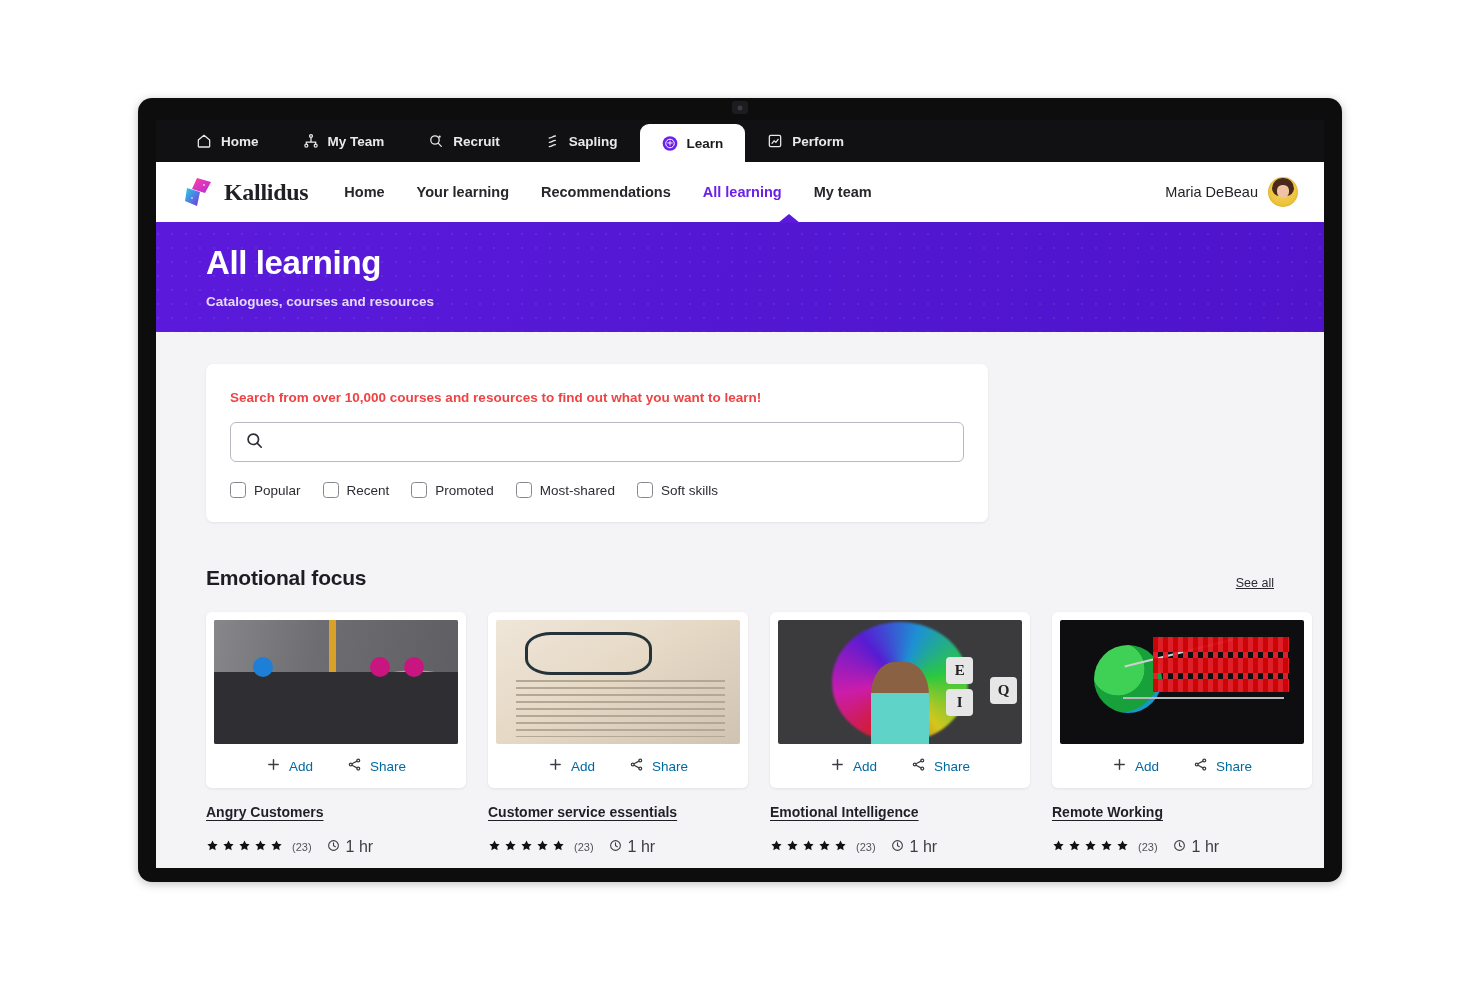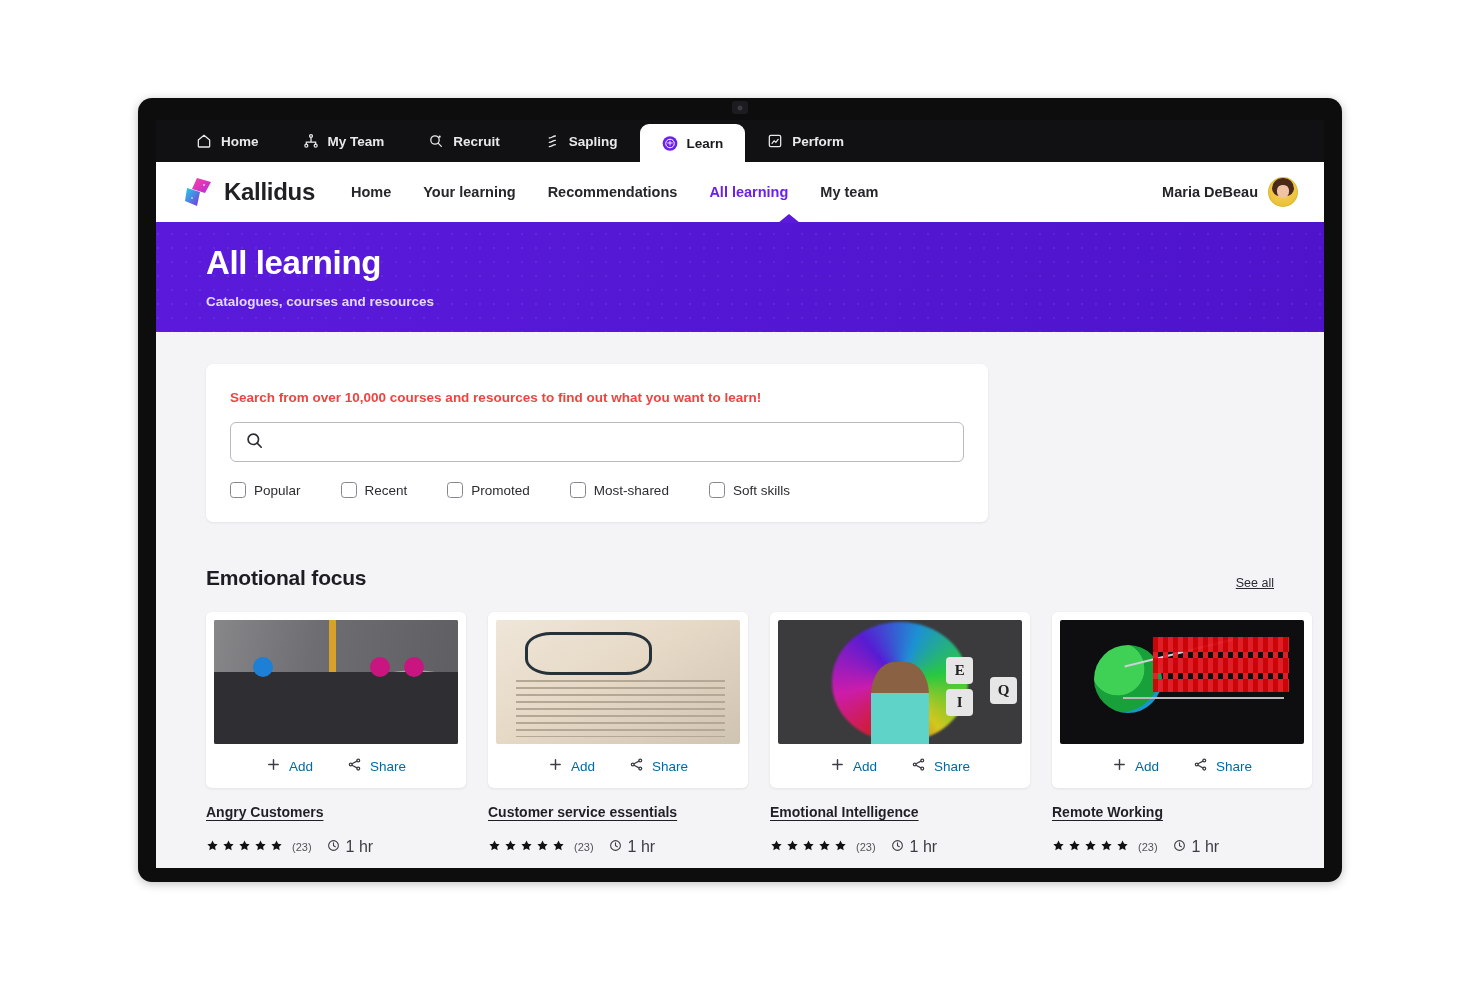--- a/index.html
+++ b/index.html
@@ -63,31 +63,31 @@
 
   
   .appbar {
     height: 60px; background: #fff;
     display: flex; align-items: center;
     padding: 0 26px 0 28px;
     position: relative;
   }
   .brand { display:flex; align-items:center; gap:10px; margin-right: 36px; }
   .brand-mark { width: 30px; height: 32px; position: relative; }
-  .brand-name { font-size: 24px; font-weight: 700; color: #1f1f24; letter-spacing:-.3px; }
+  .brand-name { font-size: 24px; font-weight: 700; color: #1f1f24; letter-spacing:-.3px;font-family:Liberation Serif, serif; }
 
   .appnav { display: flex; align-items: center; gap: 32px; }
   .appnav a {
     font-size: 14.5px; font-weight: 600; color: #26262b;
     text-decoration: none; white-space: nowrap;
   }
   .appnav a.active { color: #6B21E8; }
 
   .user { margin-left: auto; display:flex; align-items:center; gap:10px; }
-  .user-name { font-size: 14.5px; font-weight: 700; color: #232329; }
+  .user-name { font-size: 14.5px; font-weight: 400; color: #232329; }
   .avatar {
     width: 30px; height: 30px; border-radius: 50%;
     background: radial-gradient(circle at 50% 38%, #f3d27a 0%, #efc63f 55%, #e3b62c 100%);
     position: relative; overflow: hidden;
     box-shadow: inset 0 0 0 1px rgba(0,0,0,.06);
   }
   .avatar::before { 
     content:""; position:absolute; left:4px; top:1px;
     width:22px; height:18px; border-radius:11px 11px 8px 8px;
     background:#4a2a1b;
@@ -131,21 +131,21 @@
     display:flex; align-items:center; padding: 0 14px;
     background:#fff;
   }
   .searchbox input {
     flex:1; border:0; outline:0; font-size: 13.5px;
     color:#2a2a30; font-family: inherit; background: transparent;
   }
   .searchbox input::placeholder { color:#9a9aa4; }
   .search-btn { background:none;border:0;cursor:pointer;display:flex;padding:0; }
 
-  .filters { display:flex; align-items:center; gap: 28px; margin-top: 20px; flex-wrap: nowrap; }
+  .filters { display:flex; align-items:center; gap: 10px; margin-top: 20px; flex-wrap: nowrap; }
   .filter { display:flex; align-items:center; gap: 8px; margin-right: 12px; }
   .cbox {
     width: 16px; height: 16px; border: 1.6px solid #86868f;
     border-radius: 3.5px; background:#fff;
   }
   .filter span { font-size: 13.5px; color: #2c2c33; white-space: nowrap; }
 
   .section-head {
     display:flex; align-items:flex-end; justify-content:space-between;
     margin-top: 44px;

